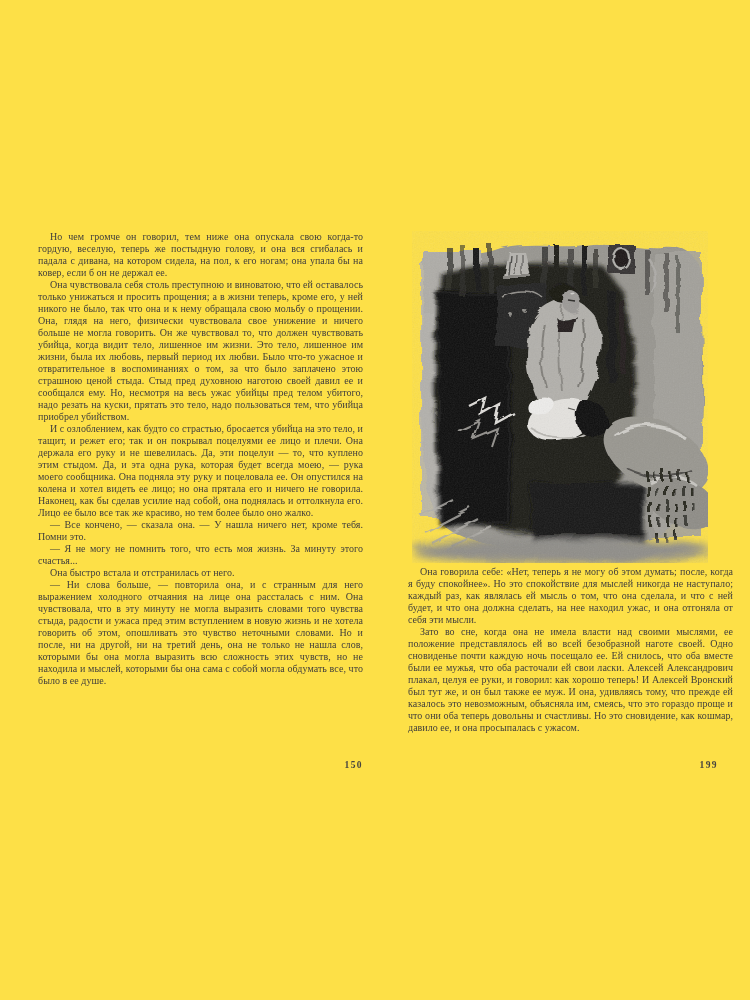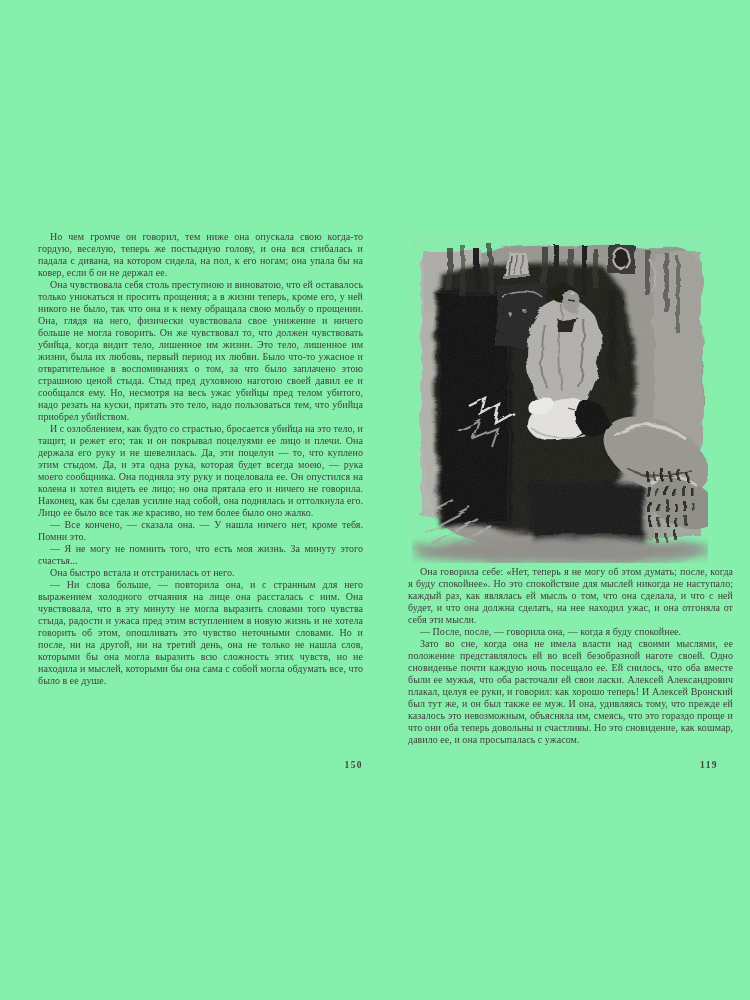--- a/index.html
+++ b/index.html
@@ -1,18 +1,18 @@
 <!DOCTYPE html>
 <html lang="ru"><head>
 <meta charset="utf-8">
 <style>
   html,body{margin:0;padding:0;}
   body{width:750px;height:1000px;background:#ffffff;}
   .spread{
-    position:relative;width:750px;height:1000px;background:#86efac;
+    position:relative;width:750px;height:1000px;background:#fde047;
     font-family:"Liberation Serif","DejaVu Serif",serif;color:#403e3c;
     overflow:hidden;
   }
   .text-col{
     position:absolute;width:325px;font-size:10px;line-height:12px;
     text-align:justify;letter-spacing:0.04px;hyphens:auto;overflow:hidden;
   }
   .text-col p{margin:0;text-indent:12px;}
   #left-col{left:38px;top:231px;height:528px;}
   #right-col{left:408px;top:566px;height:192px;}
@@ -182,18 +182,17 @@
         </g>
         <ellipse cx="150" cy="320" rx="150" ry="14" fill="#8f8d88" filter="url(#b4)"></ellipse>
       </g>
 
       <rect x="12" y="14" width="272" height="304" filter="url(#grain)" opacity="0.13"></rect>
     </svg>
   </figure>
 
   <div class="text-col" id="right-col">
     <p>Она говорила себе: «Нет, теперь я не могу об этом думать; после, когда я буду спокойнее». Но это спокойствие для мыслей никогда не наступало; каждый раз, как являлась ей мысль о том, что она сделала, и что с ней будет, и что она должна сделать, на нее находил ужас, и она отгоняла от себя эти мысли.</p>
-    <p>— После, после, — говорила она, — когда я буду спокойнее.</p>
     <p>Зато во сне, когда она не имела власти над своими мыслями, ее положение представлялось ей во всей безобразной наготе своей. Одно сновиденье почти каждую ночь посещало ее. Ей снилось, что оба вместе были ее мужья, что оба расточали ей свои ласки. Алексей Александрович плакал, целуя ее руки, и говорил: как хорошо теперь! И Алексей Вронский был тут же, и он был также ее муж. И она, удивляясь тому, что прежде ей казалось это невозможным, объясняла им, смеясь, что это гораздо проще и что они оба теперь довольны и счастливы. Но это сновидение, как кошмар, давило ее, и она просыпалась с ужасом.</p>
   </div>
-  <div class="folio" id="folio-right">119</div>
+  <div class="folio" id="folio-right">199</div>
 
 </div>
 
 </body></html>

